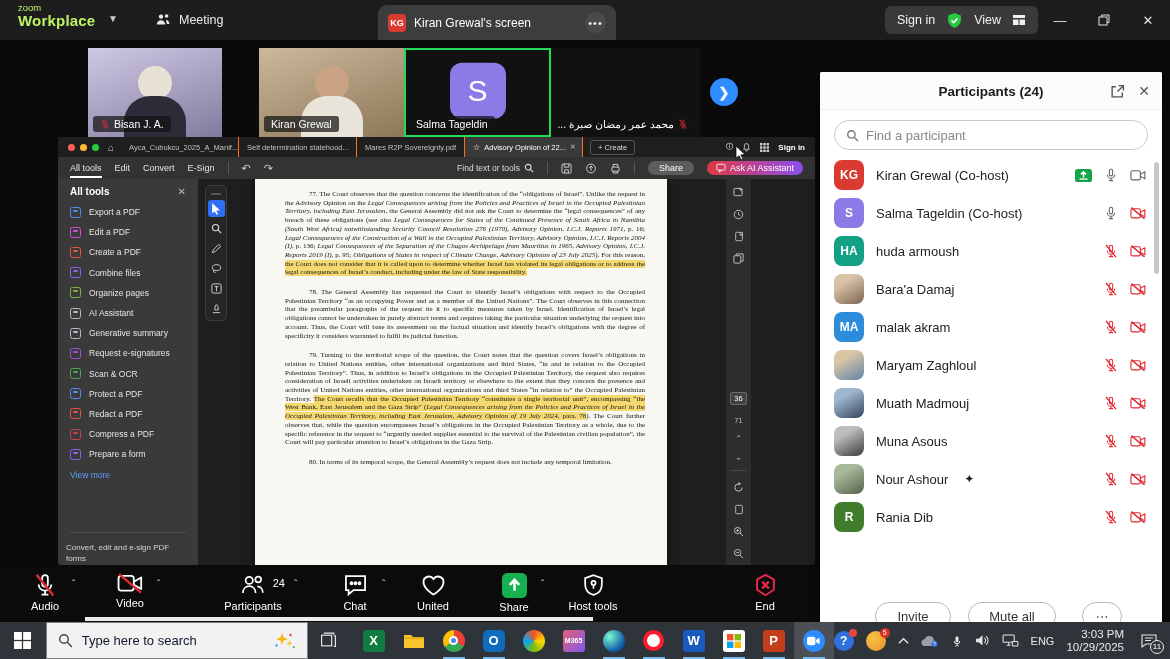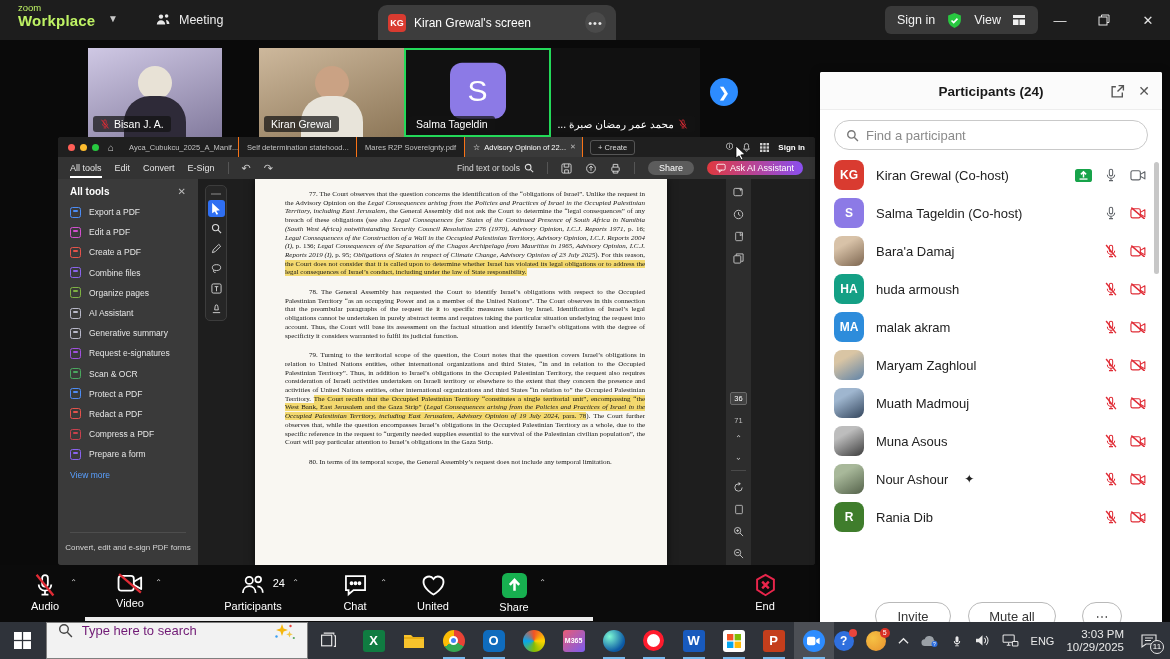--- a/index.html
+++ b/index.html
@@ -54,21 +54,21 @@
   .pill-share{background:#5c5c5c;border-radius:10px;padding:2px 11px;color:#fff;font-size:9px;}
   .pill-ai{background:linear-gradient(90deg,#e0393f,#8a4ff0);border-radius:10px;padding:2px 9px;color:#fff;font-size:9px;display:flex;align-items:center;gap:4px;}
   .ac-body{position:absolute;left:0;top:42px;right:0;bottom:0;display:flex;}
   .ac-sidebar{width:140px;background:#3a3a3a;position:relative;font-size:8.5px;color:#e6e6e6;flex:none;}
   .ac-sb-head{display:flex;align-items:center;justify-content:space-between;padding:7px 12px 5px;color:#fff;font-size:10px;font-weight:bold;}
   .ac-tool{display:flex;align-items:center;gap:8px;padding:4.6px 12px;}
   .ac-tool .tico{width:11px;height:11px;border-radius:2.5px;border:1.4px solid currentColor;position:relative;flex:none;}
   .ac-tool .tico:after{content:"";position:absolute;left:2px;top:2px;right:2px;height:2px;background:currentColor;border-radius:1px;}
   .view-more{padding:6px 12px;color:#5aa0ff;}
   .sb-div{height:1px;background:#4d4d4d;margin:46px 12px 10px;}
-  .sb-promo{color:#d5d5d5;font-size:8px;text-align:center;line-height:1.35;padding:0 2px;}
+  .sb-promo{color:#d5d5d5;font-size:8px;text-align:left;line-height:1.35;padding:0 8px;}
   .ac-canvas{flex:1;position:relative;background:#1e1e1e;overflow:hidden;}
   .float-rail{position:absolute;left:7px;top:6px;width:22px;background:#262626;border:1px solid #3c3c3c;border-radius:5px;display:flex;flex-direction:column;align-items:center;padding:3px 0;gap:3px;z-index:3;}
   .fr-btn{width:17px;height:17px;border-radius:3px;display:flex;align-items:center;justify-content:center;color:#d8d8d8;}
   .fr-btn.sel{background:#2f6ff2;color:#fff;}
   .page{position:absolute;left:57px;top:0;width:412px;height:100%;background:#f9f7f2;box-shadow:0 0 8px rgba(0,0,0,.7);
         font-family:"Liberation Serif",serif;font-size:7px;line-height:8.7px;color:#151515;text-align:justify;
         padding:11px 22px 0 30px;overflow:hidden;}
   .page p{margin-bottom:11px;text-indent:24px;}
   .page .it{font-style:italic;}
   .page .hl{background:#f3d96f;}
@@ -101,21 +101,21 @@
   .p-name{font-size:13px;color:#222;white-space:nowrap;overflow:hidden;}
   .p-ics{margin-left:auto;display:flex;align-items:center;gap:12px;}
   .p-scroll{position:absolute;right:3px;top:6px;width:5px;height:112px;border-radius:3px;background:#c7c7c7;}
   .p-foot{height:50px;flex:none;position:relative;}
   .p-btn{position:absolute;top:10px;height:28px;border:1px solid #b9b9b9;border-radius:14px;background:#fff;color:#333;font-size:13px;display:flex;align-items:center;justify-content:center;}
   .sparkle{font-size:12px;color:#222;margin-left:4px;}
 
   
   .taskbar{position:absolute;left:0;top:622px;width:1170px;height:37px;background:#2f333a;display:flex;align-items:center;}
   .tb-start{width:46px;height:37px;display:flex;align-items:center;justify-content:center;}
-  .tb-search{width:263px;height:37px;background:#f2f2f2;border:1px solid #7f7f7f;display:flex;align-items:flex-start;gap:9px;padding:0 11px;color:#701a75;font-size:13px;}
+  .tb-search{width:263px;height:37px;background:#f2f2f2;border:1px solid #7f7f7f;display:flex;align-items:center;gap:9px;padding:0 11px;color:#0f172a;font-size:13px;}
   .tb-sparkle{margin-left:auto;position:relative;width:24px;height:18px;}
   .tb-taskview{width:42px;height:37px;display:flex;align-items:center;justify-content:center;color:#e8e8e8;}
   .tb-apps{display:flex;margin-left:4px;}
   .tb-app{width:40px;height:37px;display:flex;align-items:center;justify-content:center;position:relative;}
   .tb-app.active{background:rgba(255,255,255,.14);}
   .tb-app .run{position:absolute;left:9px;right:9px;bottom:0;height:2.5px;background:#76b9ed;}
   .appico{width:22px;height:22px;border-radius:3px;display:flex;align-items:center;justify-content:center;color:#fff;font-size:13px;font-weight:bold;}
   .tb-tray{margin-left:auto;display:flex;align-items:center;gap:12px;padding-right:8px;color:#eaeaea;font-size:11px;}
   .tb-clock{text-align:right;line-height:13px;font-size:11.5px;}
   .tb-notif{position:relative;width:26px;height:24px;display:flex;align-items:center;justify-content:center;}
@@ -558,20 +558,30 @@
       <div class="mt-item" style="left: 474px; width: 80px;">
         <span>
           <svg width="25" height="25" viewBox="0 0 16 16">
             <rect width="16" height="16" rx="3.4" fill="#17b050"></rect>
             <path d="M8 11.4V4.8M5 7.6 8 4.4l3 3.2" stroke="#fff" stroke-width="1.6" fill="none"></path>
           </svg>
         </span>
         <span class="lab">Share</span>
         <span class="mt-chev" style="right: 8px;">⌃</span>
       </div>
+      <div class="mt-item" style="left: 553px; width: 80px;">
+        <span>
+          <svg width="23" height="24" viewBox="0 0 16 16" fill="none" stroke="#fff" stroke-width="1.2">
+            <path d="M8 1.2 13.8 3.2v4.4c0 3.9-2.5 6.3-5.8 7.3-3.3-1-5.8-3.4-5.8-7.3V3.2z"></path>
+            <circle cx="8" cy="6.6" r="1.4"></circle>
+            <path d="M8 8v2.6"></path>
+          </svg>
+        </span>
+        <span class="lab">Host tools</span>
+      </div>
       <div class="mt-item" style="left: 725px; width: 80px;">
         <span>
           <svg width="25" height="24" viewBox="0 0 16 16" fill="none" stroke="#e8254b" stroke-width="1.3">
             <path d="M8 1.2l5.6 3.2v6.8L8 14.8 2.4 11.2V4.4z"></path>
             <path d="M5.8 5.8l4.4 4.4M10.2 5.8l-4.4 4.4" stroke-width="1.6"></path>
           </svg>
         </span>
         <span class="lab">End</span>
       </div>
     </div>
@@ -641,43 +651,43 @@
             <span>
               <svg width="16" height="12.8" viewBox="0 0 17 13">
 <rect x="1" y="1.6" width="10" height="9.6" rx="1.8" fill="none" stroke="#e02b35" stroke-width="1.2"></rect>
 <path d="M11 5.4 15.8 2.6v7.6L11 7.4" fill="none" stroke="#e02b35" stroke-width="1.2" stroke-linejoin="round"></path>
 <line x1="1.4" y1="0.4" x2="15.6" y2="12.6" stroke="#e02b35" stroke-width="1.5"></line>
               </svg>
             </span>
           </span>
         </div>
         <div class="p-row">
-          <div class="p-av" style="background: linear-gradient(150deg, rgb(216, 194, 168) 30%, rgb(125, 102, 80));"></div>
-          <span class="p-name">Bara'a Damaj</span>
+          <div class="p-av" style="background: rgb(20, 160, 133);">HA</div>
+          <span class="p-name">huda armoush</span>
           <span class="p-ics">
             <span>
               <svg width="14" height="14" viewBox="0 0 16 16">
 <rect x="6.1" y="1.4" width="3.8" height="7.6" rx="1.9" fill="none" stroke="#e02b35" stroke-width="1.2"></rect>
 <path d="M3.8 7.6a4.2 4.2 0 0 0 8.4 0" fill="none" stroke="#e02b35" stroke-width="1.2"></path>
 <path d="M8 11.8v2.4M5.7 14.4h4.6" stroke="#e02b35" stroke-width="1.2"></path>
 <line x1="2.4" y1="1.2" x2="13.6" y2="15" stroke="#e02b35" stroke-width="1.6"></line>
               </svg>
             </span>
             <span>
               <svg width="16" height="12.8" viewBox="0 0 17 13">
 <rect x="1" y="1.6" width="10" height="9.6" rx="1.8" fill="none" stroke="#e02b35" stroke-width="1.2"></rect>
 <path d="M11 5.4 15.8 2.6v7.6L11 7.4" fill="none" stroke="#e02b35" stroke-width="1.2" stroke-linejoin="round"></path>
 <line x1="1.4" y1="0.4" x2="15.6" y2="12.6" stroke="#e02b35" stroke-width="1.5"></line>
               </svg>
             </span>
           </span>
         </div>
         <div class="p-row">
-          <div class="p-av" style="background: rgb(20, 160, 133);">HA</div>
-          <span class="p-name">huda armoush</span>
+          <div class="p-av" style="background: linear-gradient(150deg, rgb(216, 194, 168) 30%, rgb(125, 102, 80));"></div>
+          <span class="p-name">Bara'a Damaj</span>
           <span class="p-ics">
             <span>
               <svg width="14" height="14" viewBox="0 0 16 16">
 <rect x="6.1" y="1.4" width="3.8" height="7.6" rx="1.9" fill="none" stroke="#e02b35" stroke-width="1.2"></rect>
 <path d="M3.8 7.6a4.2 4.2 0 0 0 8.4 0" fill="none" stroke="#e02b35" stroke-width="1.2"></path>
 <path d="M8 11.8v2.4M5.7 14.4h4.6" stroke="#e02b35" stroke-width="1.2"></path>
 <line x1="2.4" y1="1.2" x2="13.6" y2="15" stroke="#e02b35" stroke-width="1.6"></line>
               </svg>
             </span>
             <span>

